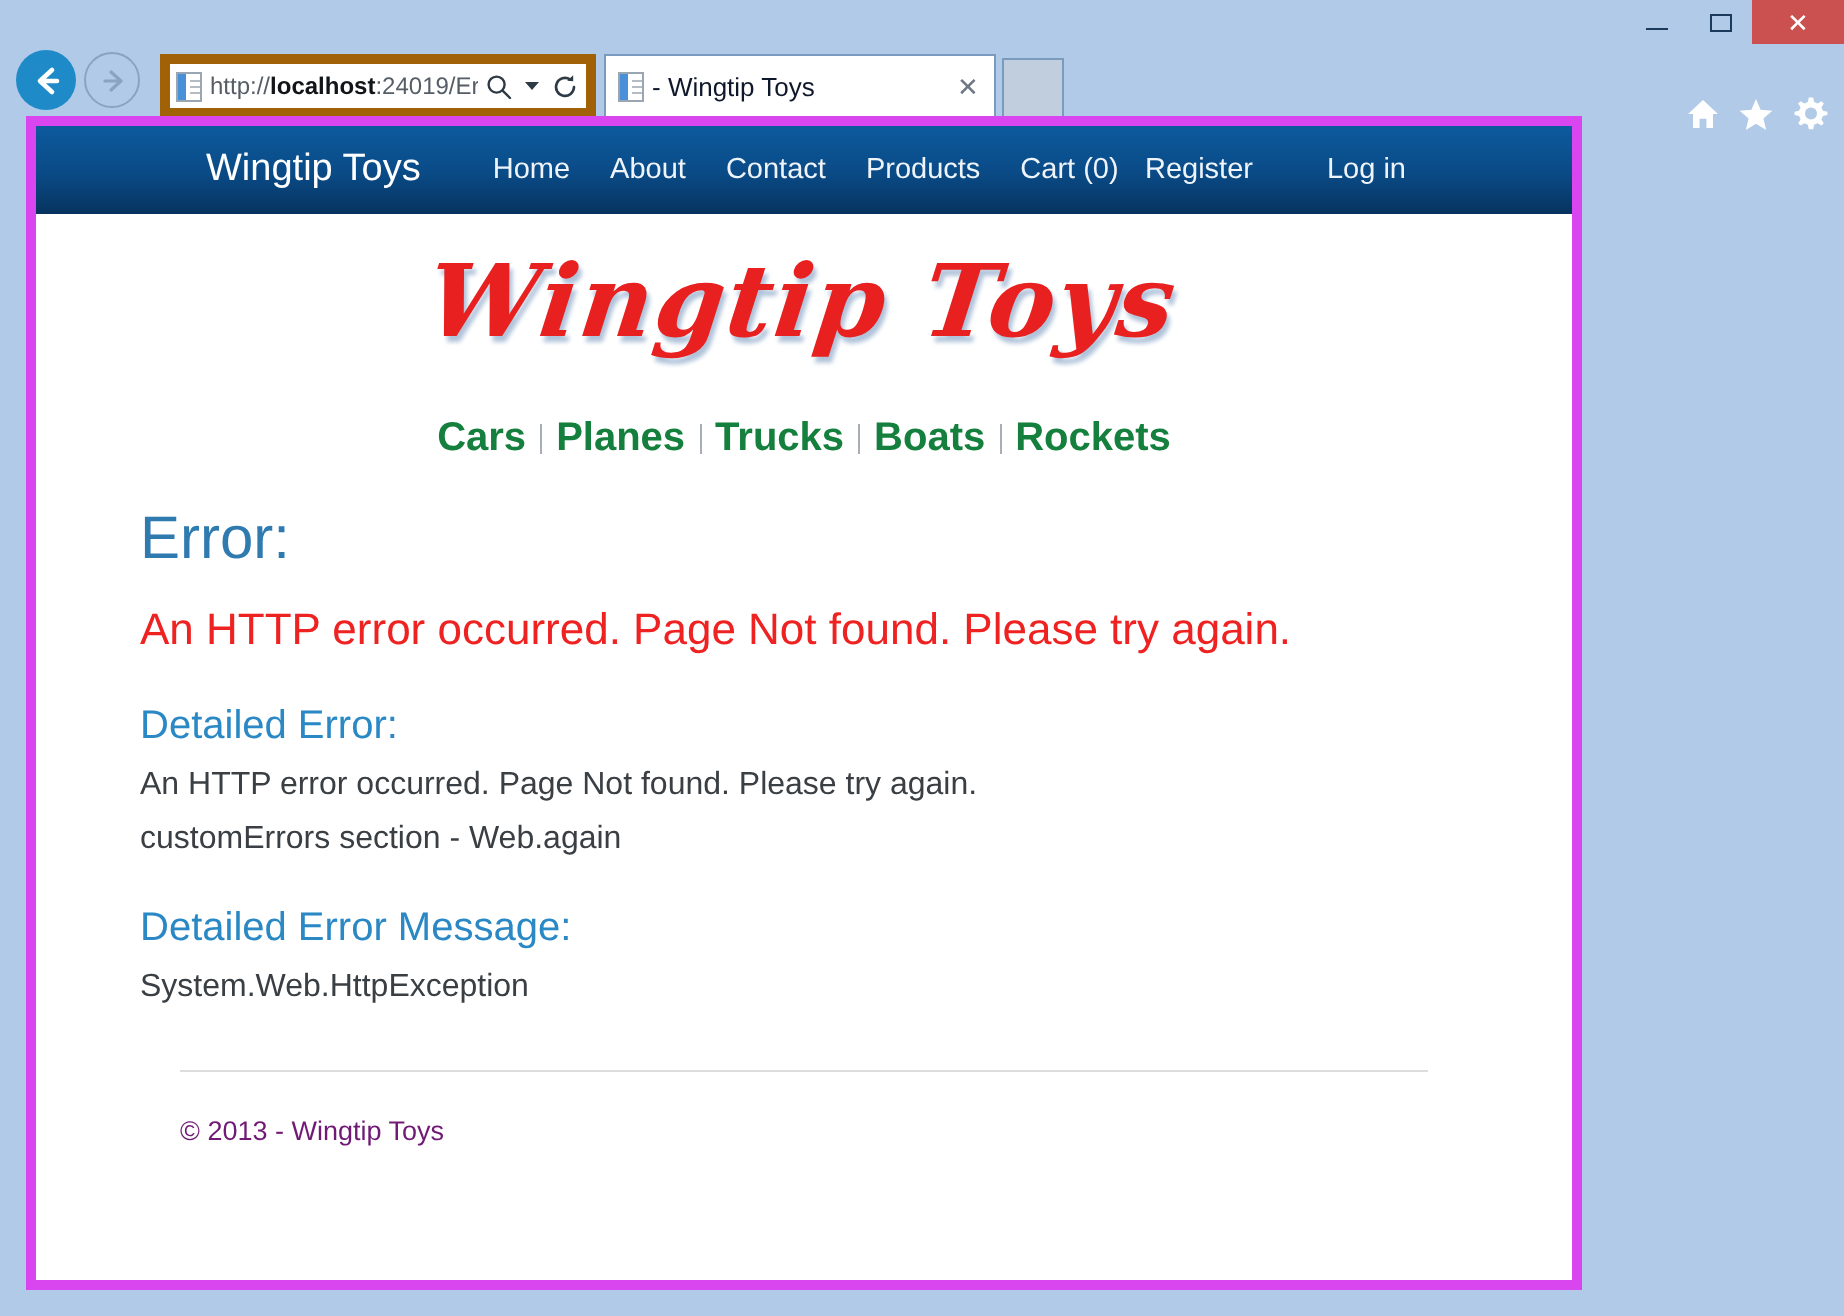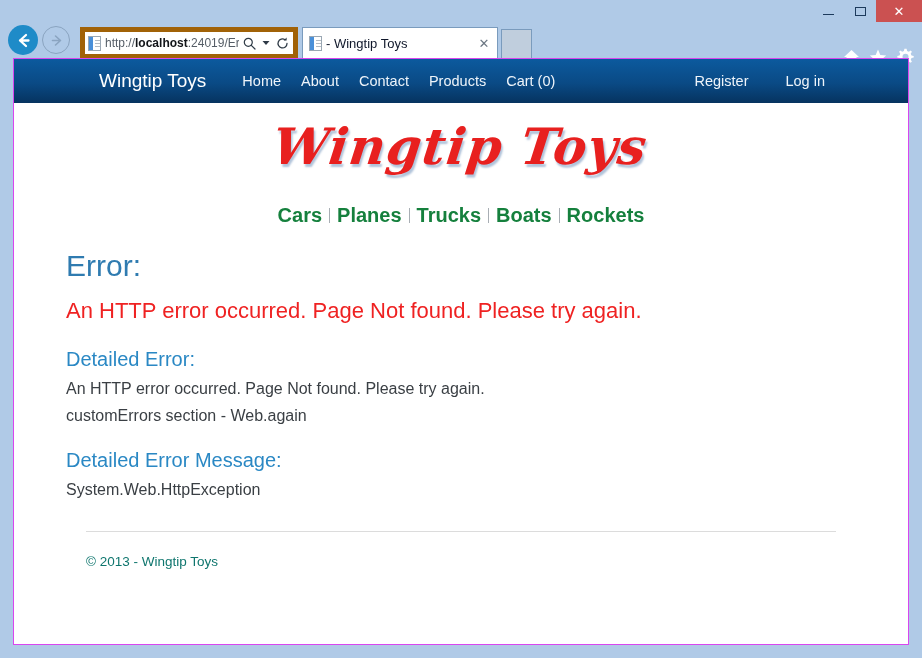--- a/index.html
+++ b/index.html
@@ -153,23 +153,23 @@
   .browser-tools {
     position: absolute; right: 8px; top: 26px;
     display: flex; align-items: center; gap: 9px;
     color: #ffffff;
   }
 
   
   .viewport {
     position: absolute;
     left: 13px; top: 58px;
-    width: 896px; height: 587px;
+    width: 778px; height: 587px;
     background: #ffffff;
-    border: 1px solid #d946ef;
+    border: 5px solid #d946ef;
     overflow: hidden;
   }
 
   
   .site-nav {
     height: 44px;
     background: linear-gradient(to bottom, #0c5a9e 0%, #0a4a85 55%, #06335f 100%);
     display: flex;
     align-items: center;
     position: relative;
@@ -277,21 +277,21 @@
 
   .footer-rule {
     margin: 0 72px;
     margin-top: 32px;
     border-top: 1px solid #dcdcdc;
   }
   .copyright {
     padding: 0 72px;
     margin-top: 22px;
     font-size: 13.5px;
-    color: #0f766e;
+    color: #701a75;
   }
 </style>
 </head>
 <body>
 
 <div class="window">
 
   <div class="titlebar">
     <div class="win-btns">
       <div class="win-btn">

